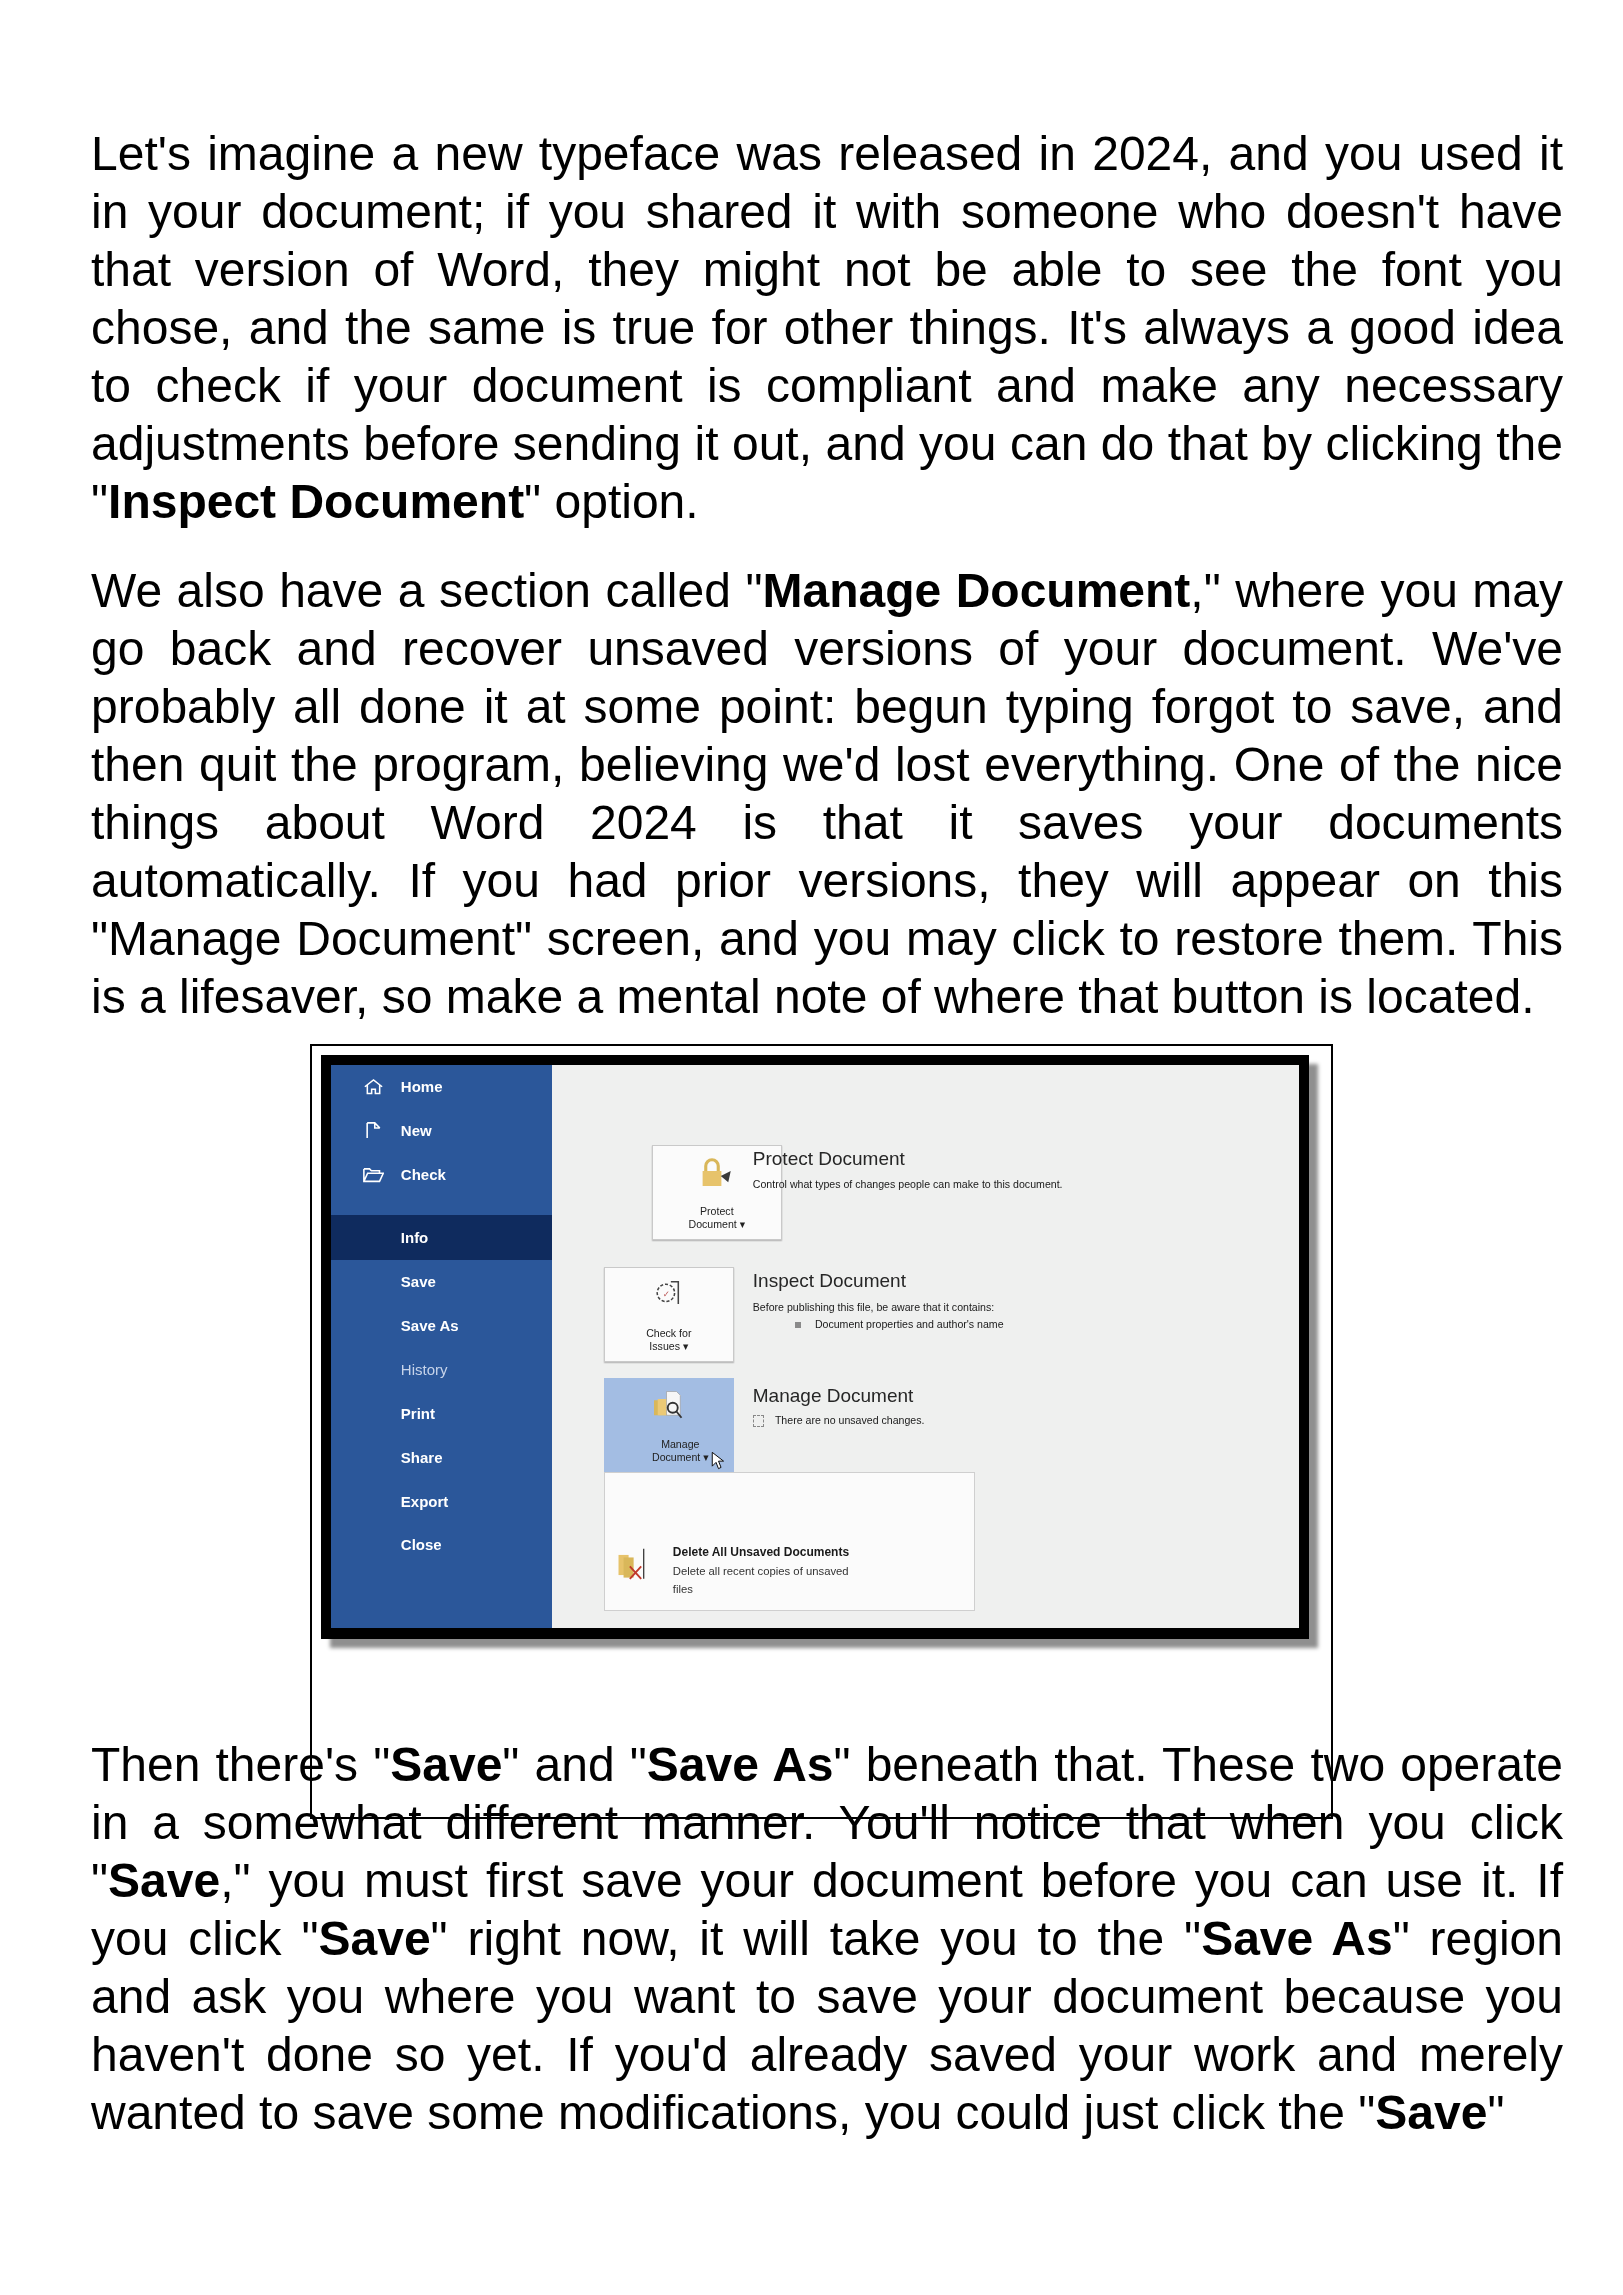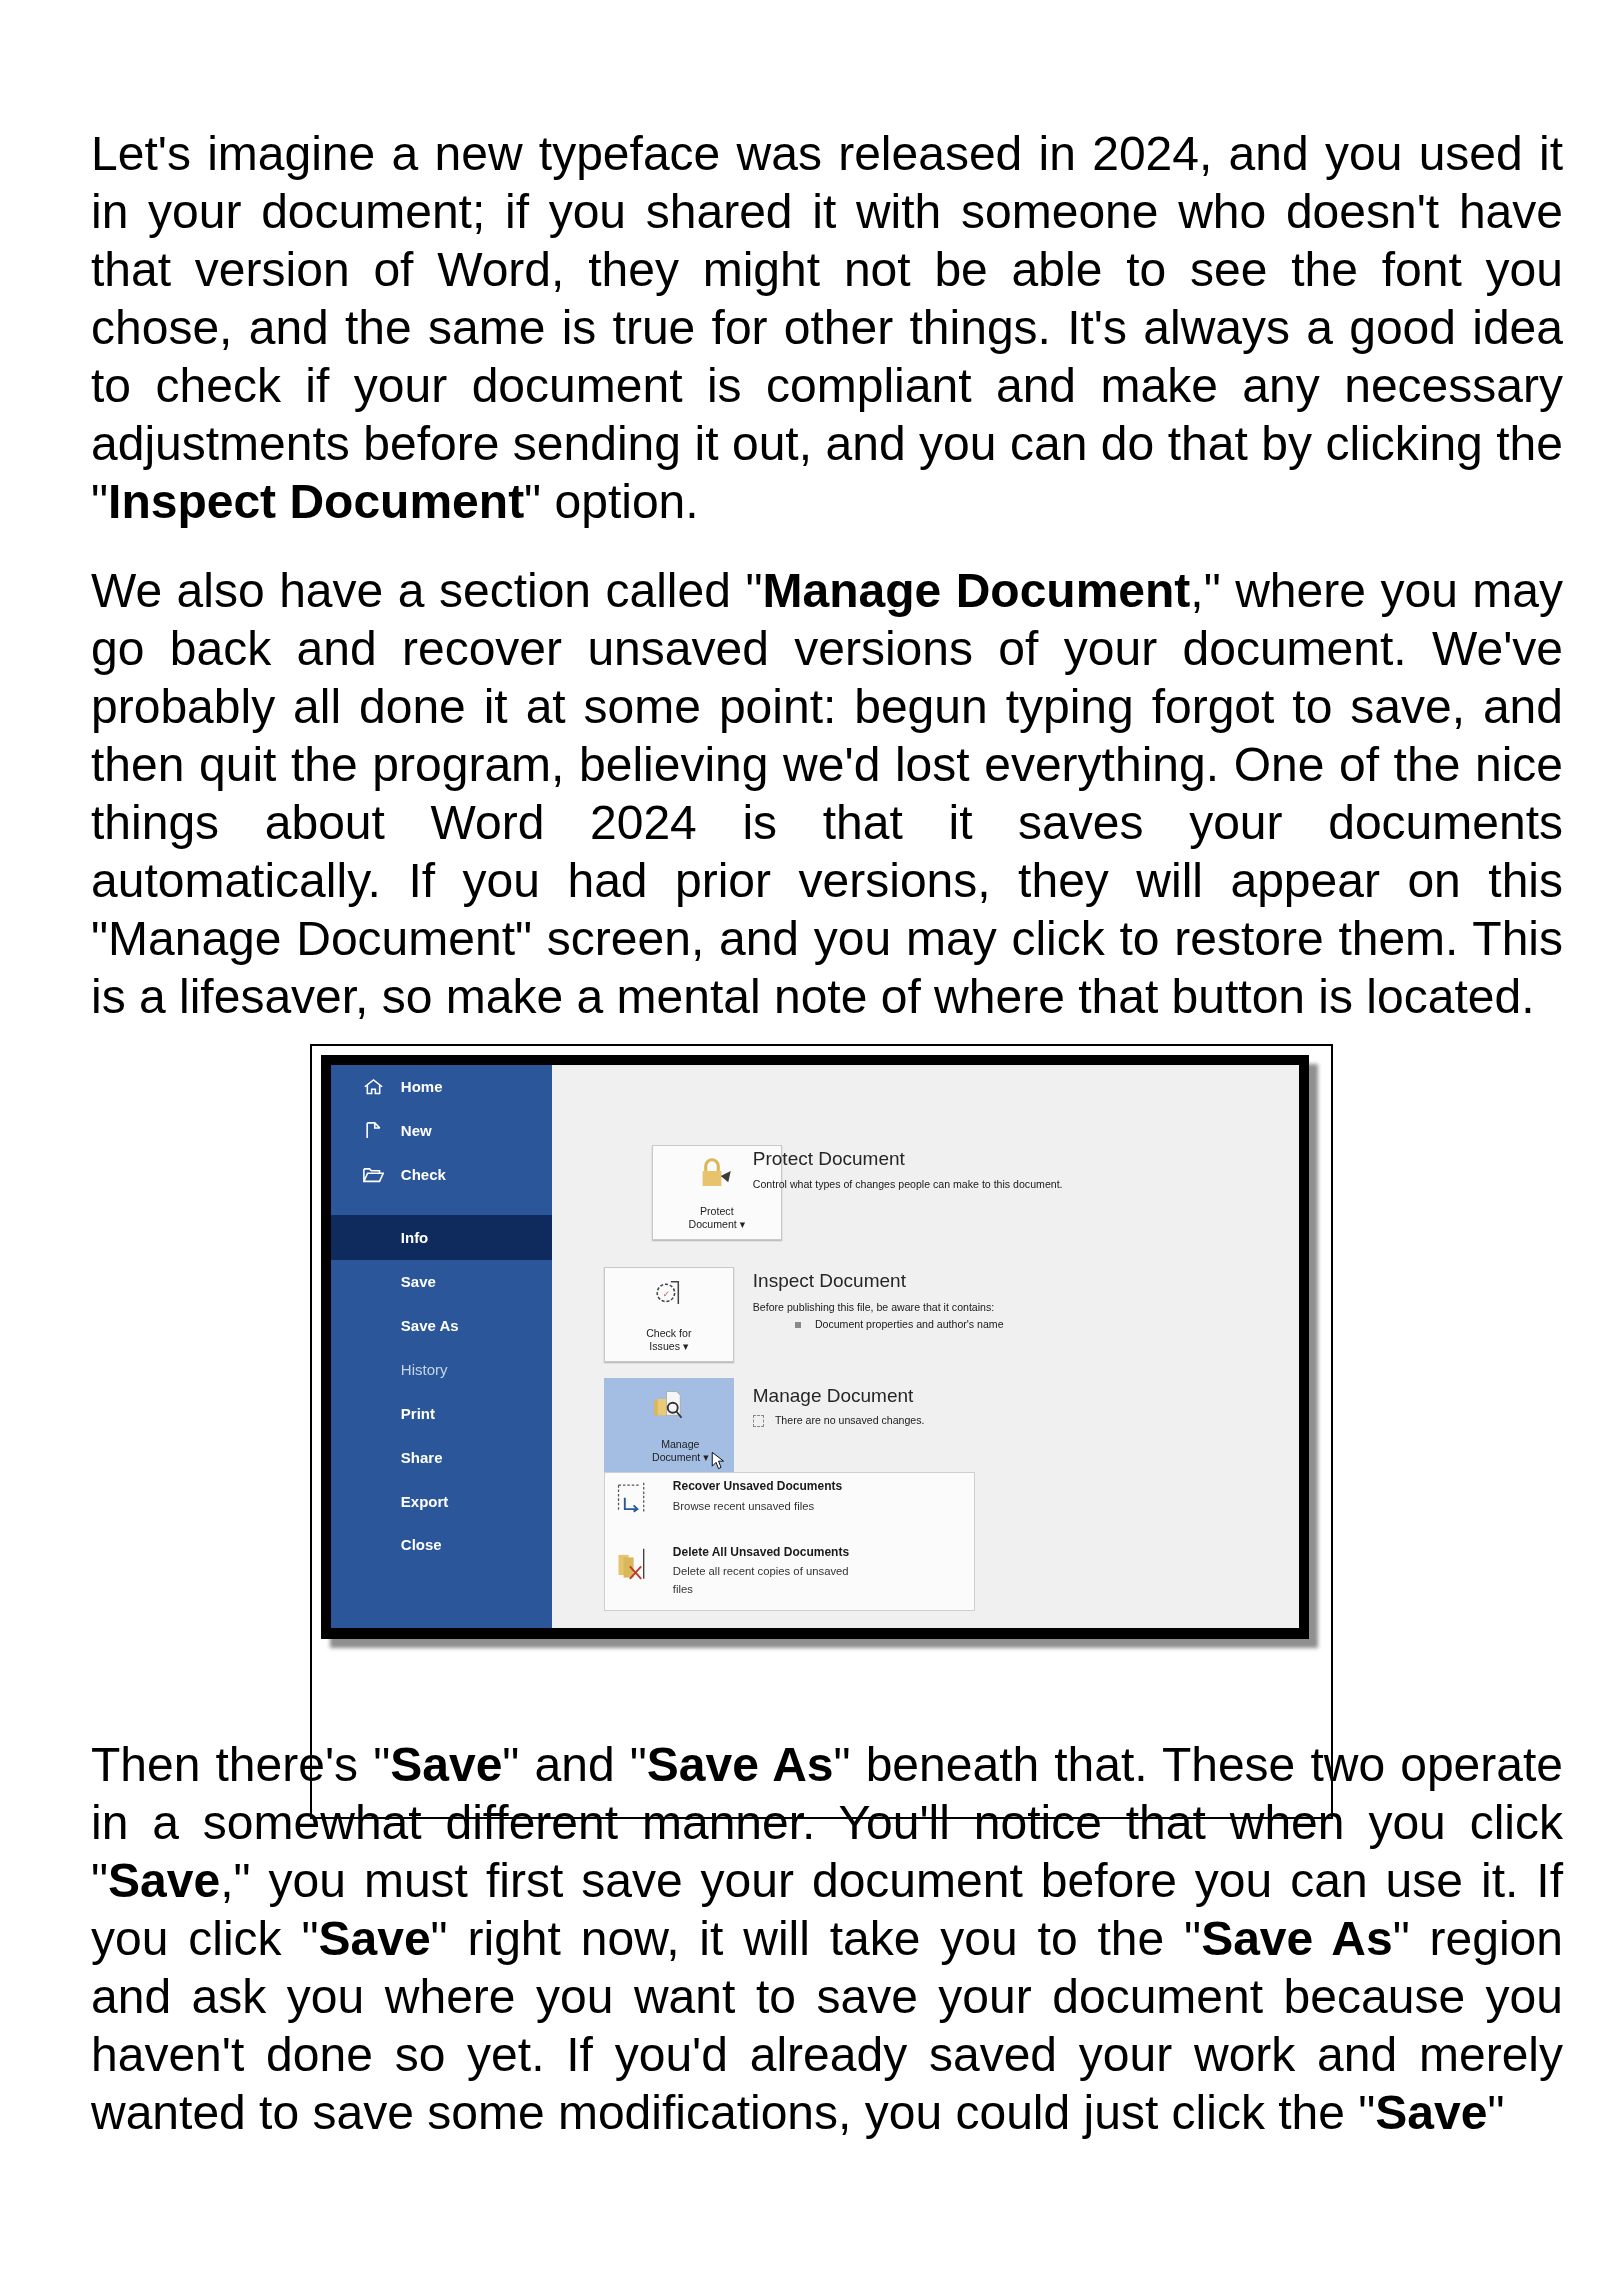--- a/index.html
+++ b/index.html
@@ -195,30 +195,20 @@
         </span>
         <span>Manage</span>
         <span>Document ▾</span>
       </div>
       <div class="sec-title" style="top:320px;">Manage Document</div>
       <div class="sec-desc" style="top:349px;">
         <span style="display:inline-block;width:8.8px;height:10px;border:0.9px dashed #888;margin-right:11.3px;vertical-align:middle;"></span><span>There are no unsaved changes.</span>
       </div>
 
       <div id="dropdown">
-        <div class="dd-item" style="top:2.5px;">
-          <span class="dico">
-            <svg width="34" height="38" viewBox="0 0 54 60">
-                <path d="M4 8 H36 M4 8 V50 M44 4 V52" fill="none" stroke="#555" stroke-width="2" stroke-dasharray="4 3"></path>
-                <path d="M14 28 V46 H34 M28 40 L34 46 L28 50" fill="none" stroke="#2b579a" stroke-width="3"></path>
-              </svg>
-          </span>
-          <span class="dt">Recover Unsaved Documents</span>
-          <span class="dd">Browse recent unsaved files</span>
-        </div>
         <div class="dd-item" style="top:68px;">
           <span class="dico">
             <svg width="34" height="38" viewBox="0 0 54 60">
                 <rect x="4" y="14" width="16" height="32" fill="#e7c36b"></rect>
                 <rect x="12" y="18" width="16" height="32" fill="#d9b75a"></rect>
                 <path d="M44 4 V52" stroke="#333" stroke-width="2"></path>
                 <path d="M22 32 L40 52 M40 32 L22 52" stroke="#c0392b" stroke-width="3"></path>
               </svg>
           </span>
           <span class="dt">Delete All Unsaved Documents</span>

